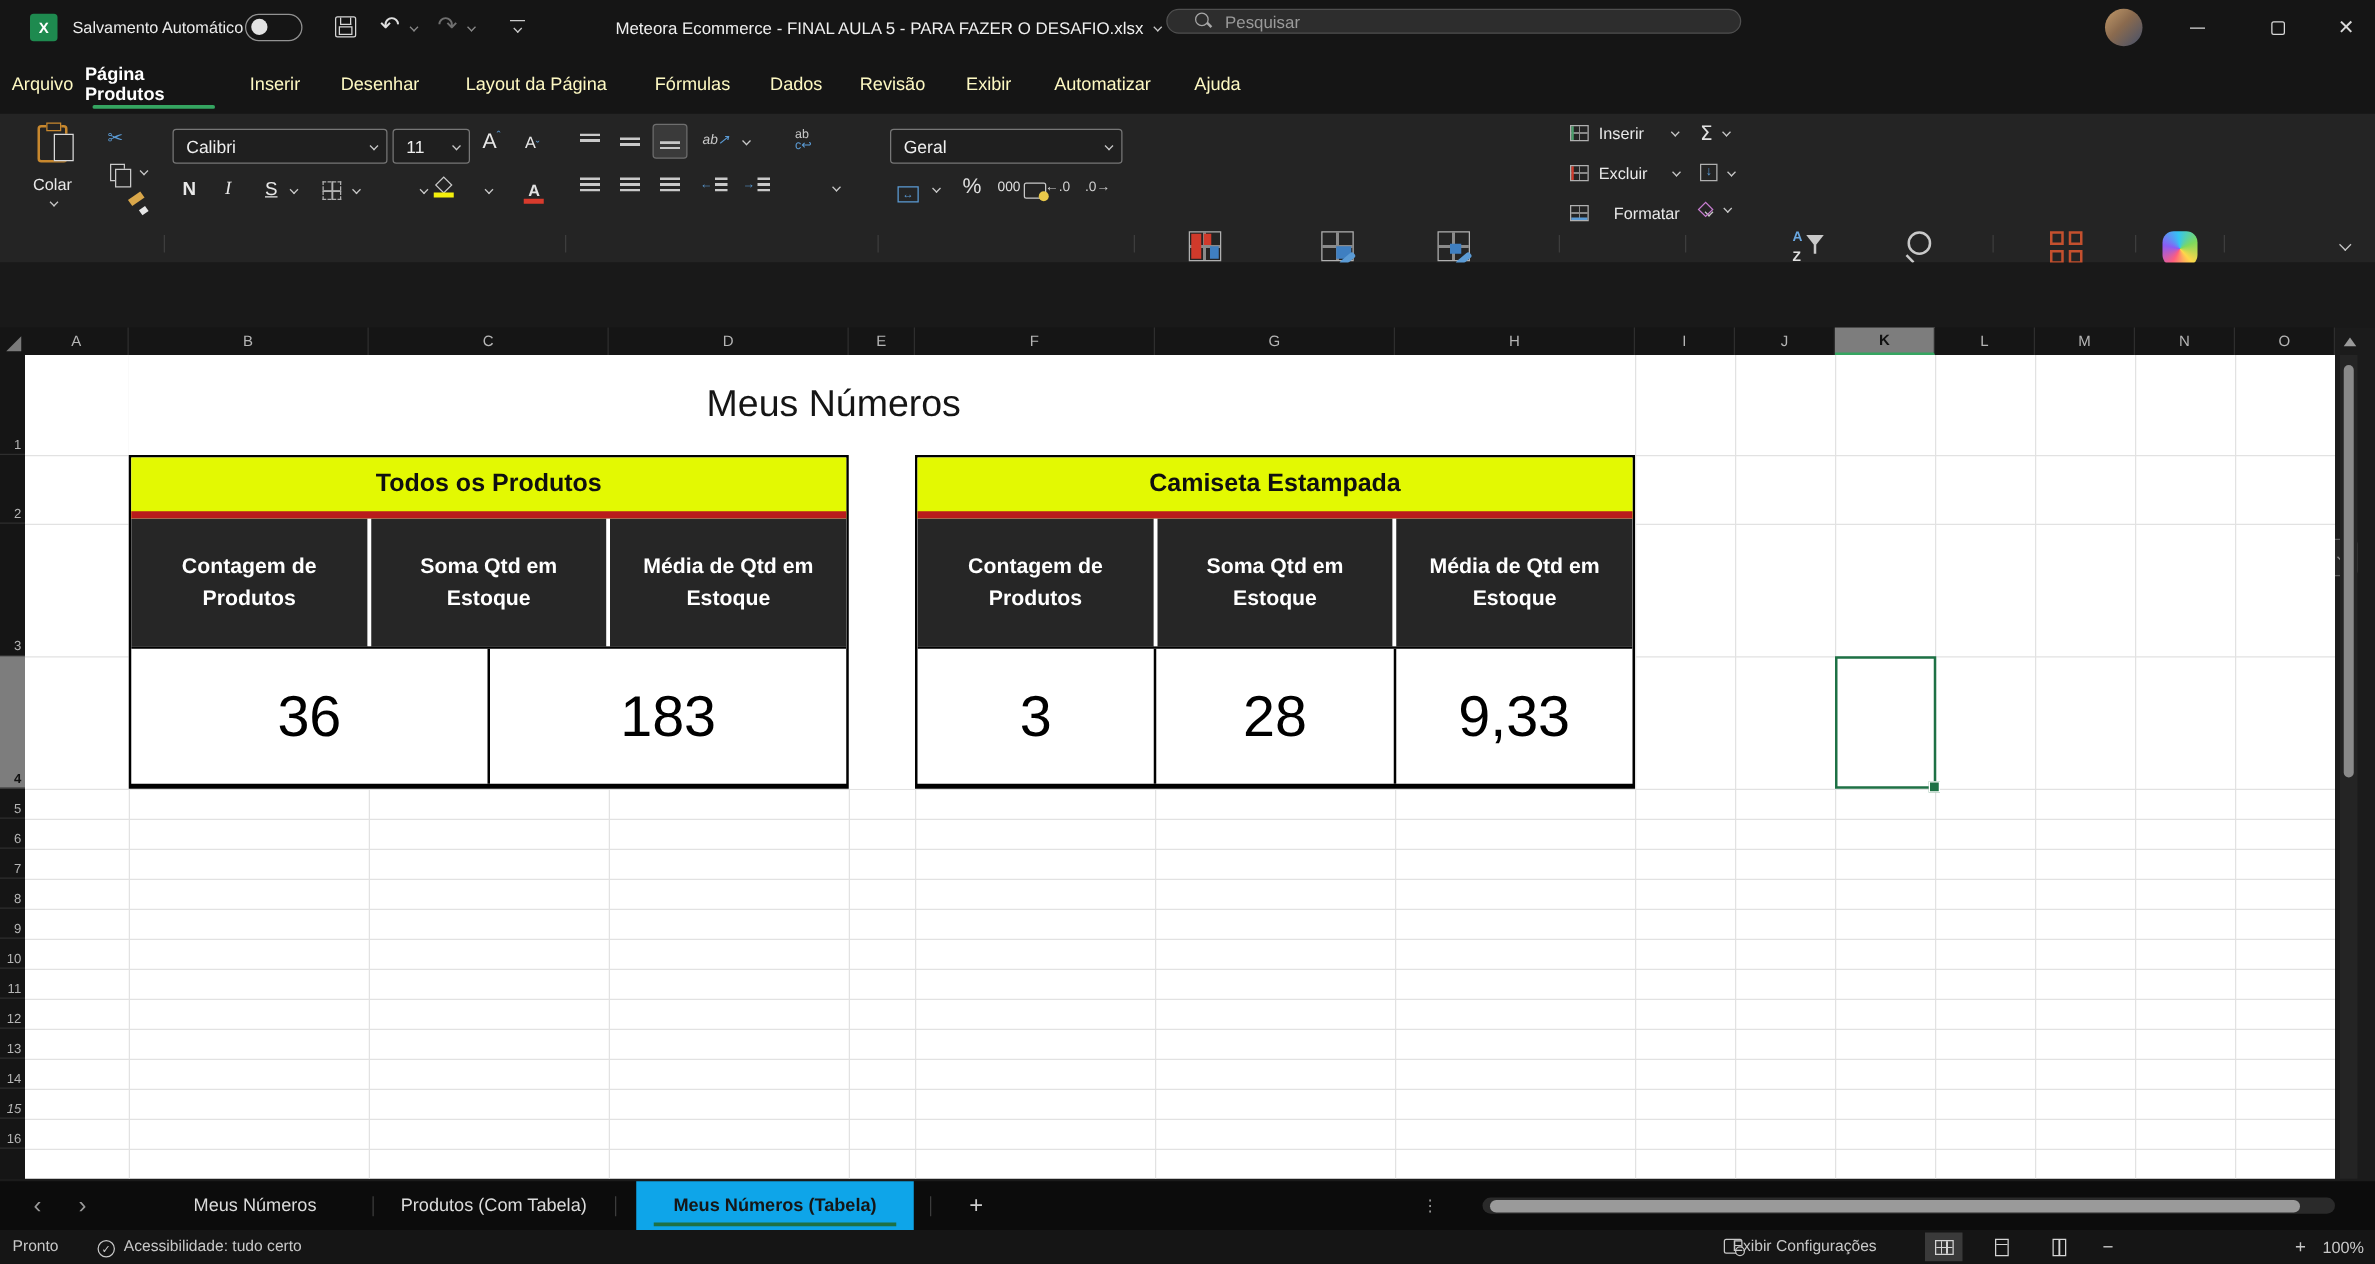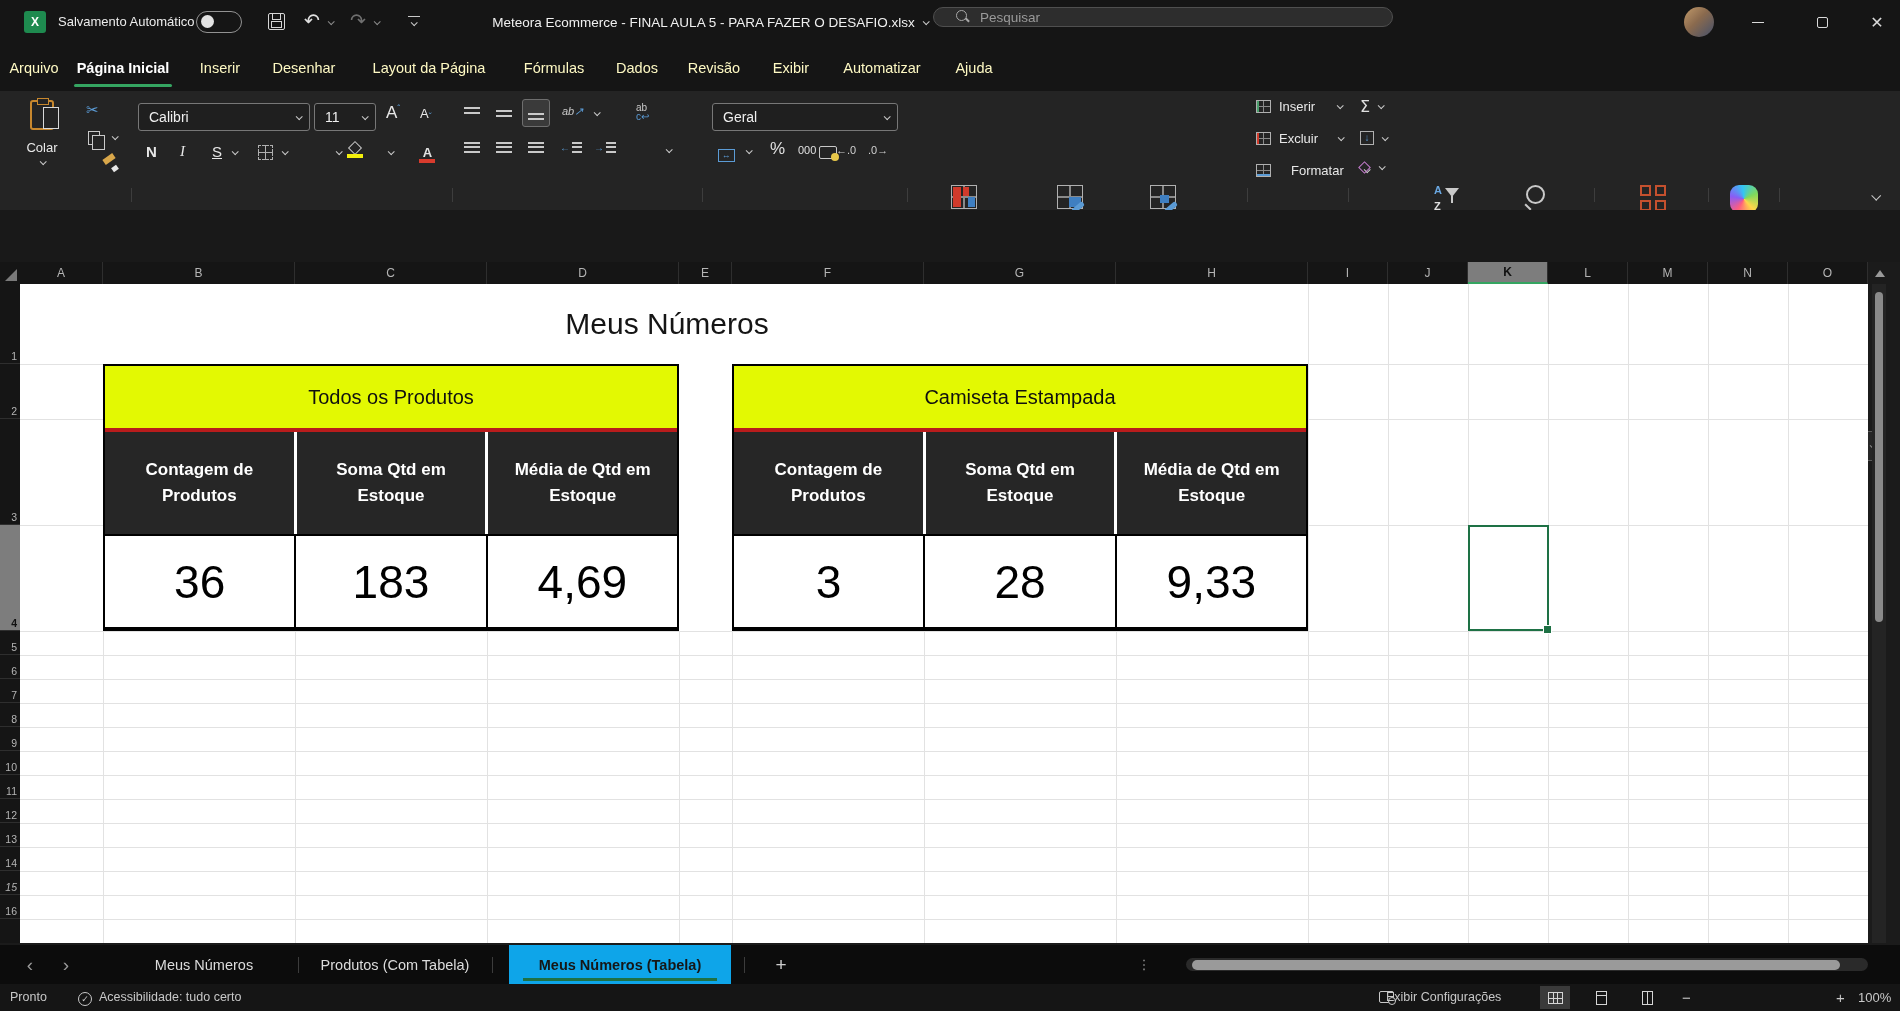--- a/index.html
+++ b/index.html
@@ -116,21 +116,21 @@
   .rowhead{position:absolute;left:0;width:20px;display:flex;align-items:flex-end;justify-content:flex-end;padding:0 3px 1px 0;font-size:10.5px;color:#b5b5b5;border-bottom:1px solid #2e2e2e}
   .rowhead.sel{background:#7d7d7d;color:#111;font-weight:bold}
   .corner{position:absolute;left:0;top:262px;width:20px;height:22px;background:#151515}
   .corner::after{content:"";position:absolute;right:3px;bottom:3px;width:0;height:0;border-left:12px solid transparent;border-bottom:12px solid #7a7a7a}
   .sheet{position:absolute;left:20px;top:284px;width:1848px;height:659px;background:#fff;overflow:hidden}
   .vline{position:absolute;top:0;width:1px;height:659px;background:#e2e2e2}
   .hline{position:absolute;left:0;width:1848px;height:1px;background:#e2e2e2}
   .whitepatch{position:absolute;left:83px;top:0;width:1205px;height:347px;background:#fff}
   .sheet-title{position:absolute;left:287px;top:12px;width:720px;height:56px;line-height:56px;text-align:center;font-size:30px;color:#151515}
   .xtable{position:absolute;top:80px;width:576px;height:267px;border:2px solid #000;border-bottom-width:4px;display:flex;flex-direction:column;background:#fff}
-  .xt-head{height:66px;border-bottom:4px solid #b91c1c;display:flex;align-items:center;justify-content:center;font-weight:normal;font-size:20px;color:#101010}
+  .xt-head{height:49px;border-bottom:6px solid #b91c1c;display:flex;align-items:center;justify-content:center;font-weight:bold;font-size:20px;color:#101010}
   .xt-sub{height:104px;display:flex;background:#fff;border-bottom:2px solid #000}
   .xt-sub .cell{flex:1;background:#262626;color:#fff;font-weight:bold;font-size:17px;line-height:26px;display:flex;align-items:center;justify-content:center;text-align:center;padding:0 18px}
   .xt-sub .cell + .cell{border-left:3px solid #fff}
   .xt-vals{flex:1;display:flex}
   .xt-vals .cell{flex:1;display:flex;align-items:center;justify-content:center;font-size:46px;color:#000}
   .xt-vals .cell + .cell{border-left:2px solid #000}
   .selcell{position:absolute;left:1448px;top:241px;width:81px;height:106px;border:2px solid #1e7145}
   .selcell::after{content:"";position:absolute;right:-5px;bottom:-5px;width:7px;height:7px;background:#1e7145;border:1.5px solid #fff}
   .vscroll{position:absolute;left:1872px;top:284px;width:14px;height:659px;background:#242424}
   .vthumb{position:absolute;left:3px;top:8px;width:8px;height:330px;border-radius:4px;background:#8a8a8a}
@@ -189,21 +189,21 @@
         <span style="display:inline-block;width:12px;border-top:1.6px solid #d9d9d9"></span>
       </div>
     <div class="winbtn ctr" style="left:1799px">
         <span class="ic-restore"></span>
       </div>
     <div class="winbtn ctr" style="left:1854px;font-size:16px">✕</div>
   </div>
 
   <div class="tabrow">
     <div class="rtab" style="left:6px;width:56px">Arquivo</div>
-    <div class="rtab active" style="left:68px;width:110px">Página Inicial</div>
+    <div class="rtab active" style="left:68px;width:110px">Página Produtos</div>
     <div class="rtab" style="left:188px;width:64px">Inserir</div>
     <div class="rtab" style="left:260px;width:88px">Desenhar</div>
     <div class="rtab" style="left:356px;width:146px">Layout da Página</div>
     <div class="rtab" style="left:510px;width:88px">Fórmulas</div>
     <div class="rtab" style="left:606px;width:62px">Dados</div>
     <div class="rtab" style="left:676px;width:76px">Revisão</div>
     <div class="rtab" style="left:760px;width:62px">Exibir</div>
     <div class="rtab" style="left:830px;width:104px">Automatizar</div>
     <div class="rtab" style="left:944px;width:60px">Ajuda</div>
     <div class="btn-comments flex">
@@ -500,21 +500,20 @@
     <div class="xtable" style="left:83px">
       <div class="xt-head" style="background:#e3f902">Todos os Produtos</div>
       <div class="xt-sub">
         <div class="cell">Contagem de Produtos</div>
         <div class="cell">Soma Qtd em Estoque</div>
         <div class="cell">Média de Qtd em Estoque</div>
       </div>
       <div class="xt-vals">
         <div class="cell">36</div>
         <div class="cell">183</div>
-        <div class="cell">4,69</div>
       </div>
     </div>
 
     <div class="xtable" style="left:712px">
       <div class="xt-head" style="background:#e3f902">Camiseta Estampada</div>
       <div class="xt-sub">
         <div class="cell">Contagem de Produtos</div>
         <div class="cell">Soma Qtd em Estoque</div>
         <div class="cell">Média de Qtd em Estoque</div>
       </div>

